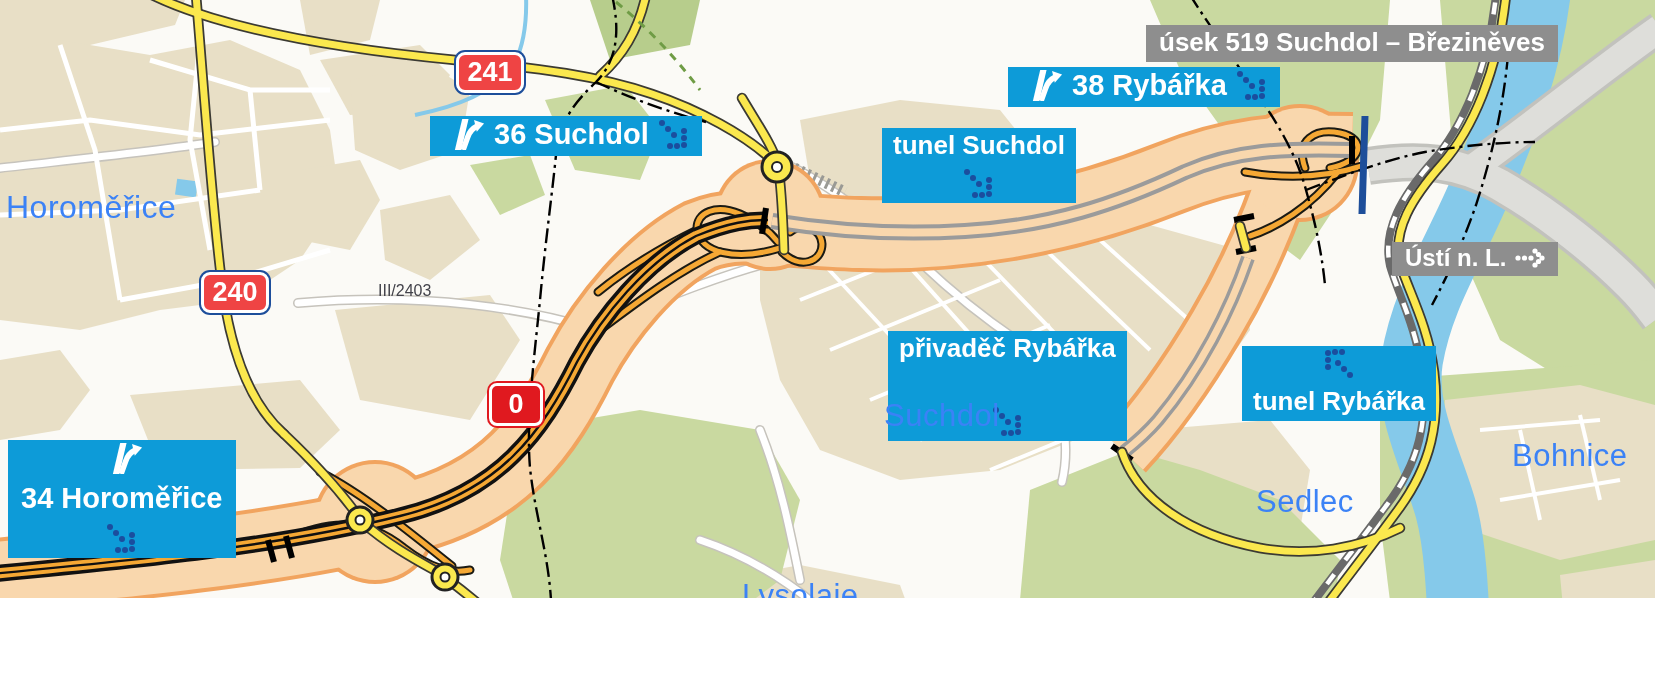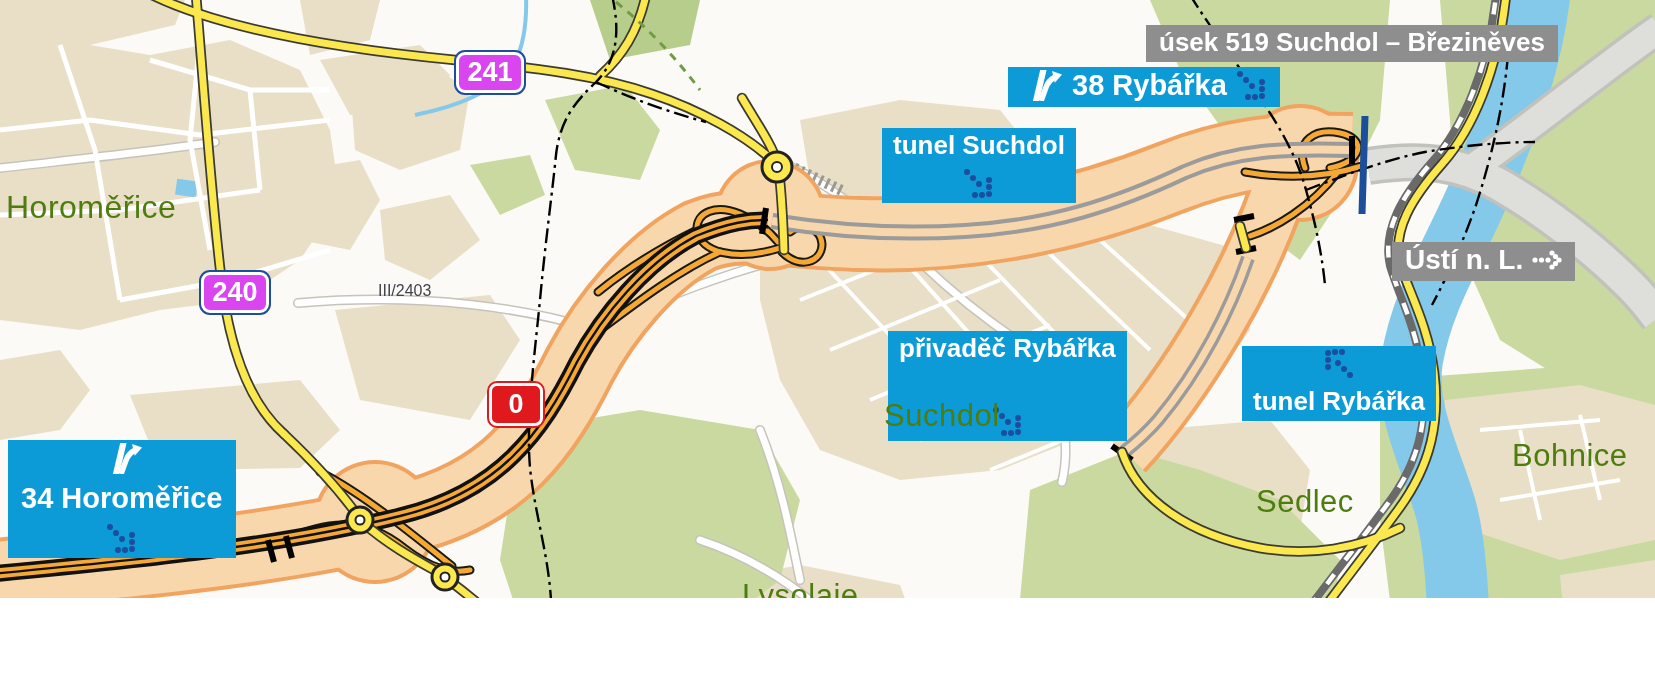--- a/index.html
+++ b/index.html
@@ -4,27 +4,27 @@
 <style>
   html,body{margin:0;padding:0;}
   #stage{position:relative;width:1655px;height:598px;overflow:hidden;background:#fbfaf6;
          font-family:"Liberation Sans","DejaVu Sans",sans-serif;}
   #stage svg.mapsvg{position:absolute;left:0;top:0;}
   .lbl{position:absolute;display:flex;align-items:center;gap:9px;white-space:nowrap;
        color:#fff;font-weight:bold;padding:3px 13px 5px 13px;line-height:1.1;}
   .lbl.blue{background:#0d9bd8;font-size:29px;}
   .lbl.blue.small{font-size:26px;padding:3px 11px 5px 11px;flex-direction:column;}
   .lbl.gray{background:#8e8e8e;font-size:26px;}
-  .lbl.gray.big{font-size:28px;}
+  .lbl.gray.big{font-size:24px;}
   .badge{position:absolute;display:flex;align-items:center;justify-content:center;
          color:#fff;font-weight:bold;font-size:27px;width:62px;height:35px;
-         background:#d946ef;border:3px solid #fff;border-radius:9px;
+         background:#ef4444;border:3px solid #fff;border-radius:9px;
          box-shadow:0 0 0 2px #1d4e9b;}
   .badge.red{background:#e0191f;box-shadow:0 0 0 2px #e0191f;width:48px;height:37px;border-radius:8px;}
-  .place{position:absolute;color:#4d7c0f;font-size:31px;letter-spacing:0.5px;}
+  .place{position:absolute;color:#3b82f6;font-size:31px;letter-spacing:0.5px;}
   .roadref{position:absolute;color:#43434b;font-size:16px;}
   .exiticon{width:42px;height:31px;flex:0 0 auto;}
   .dotarrow{width:31px;height:29px;flex:0 0 auto;}
   .dotarrow.up{transform:rotate(180deg);}
   .wdotarrow{width:30px;height:22px;flex:0 0 auto;}
 </style>
 </head>
 <body>
 
 <div id="stage">
@@ -261,20 +261,38 @@
         <circle cx="10" cy="9" r="3"></circle>
         <circle cx="16" cy="15" r="3"></circle>
       <circle cx="26" cy="11" r="3"></circle>
         <circle cx="26" cy="18" r="3"></circle>
       <circle cx="12" cy="26" r="3"></circle>
         <circle cx="19" cy="26" r="3"></circle>
         <circle cx="26" cy="25" r="3"></circle>
     </svg>
   </div>
 
+  <div class="lbl blue" style="left:430px;top:116px;">
+    <svg class="exiticon" viewBox="0 0 44 34" fill="#fff">
+      <path d="M12,34 L20,0 L27,0 L19,34 Z"></path>
+      <path d="M21,34 L26,20 C28,14 32,10 36,8" stroke="#fff" stroke-width="6" fill="none"></path>
+      <polygon points="33,1 44,5 36,14"></polygon>
+    </svg>
+    <span>36 Suchdol</span>
+    <svg class="dotarrow" viewBox="0 0 31 29" fill="#1b4e9e">
+      <circle cx="4" cy="3" r="3"></circle>
+        <circle cx="10" cy="9" r="3"></circle>
+        <circle cx="16" cy="15" r="3"></circle>
+      <circle cx="26" cy="11" r="3"></circle>
+        <circle cx="26" cy="18" r="3"></circle>
+      <circle cx="12" cy="26" r="3"></circle>
+        <circle cx="19" cy="26" r="3"></circle>
+        <circle cx="26" cy="25" r="3"></circle>
+    </svg>
+  </div>
 
   <div class="lbl blue" style="left:8px;top:440px;flex-direction:column;">
     <svg class="exiticon" viewBox="0 0 44 34" fill="#fff">
       <path d="M12,34 L20,0 L27,0 L19,34 Z"></path>
       <path d="M21,34 L26,20 C28,14 32,10 36,8" stroke="#fff" stroke-width="6" fill="none"></path>
       <polygon points="33,1 44,5 36,14"></polygon>
     </svg>
     <span>34 Horoměřice</span>
     <svg class="dotarrow" viewBox="0 0 31 29" fill="#1b4e9e">
       <circle cx="4" cy="3" r="3"></circle>

